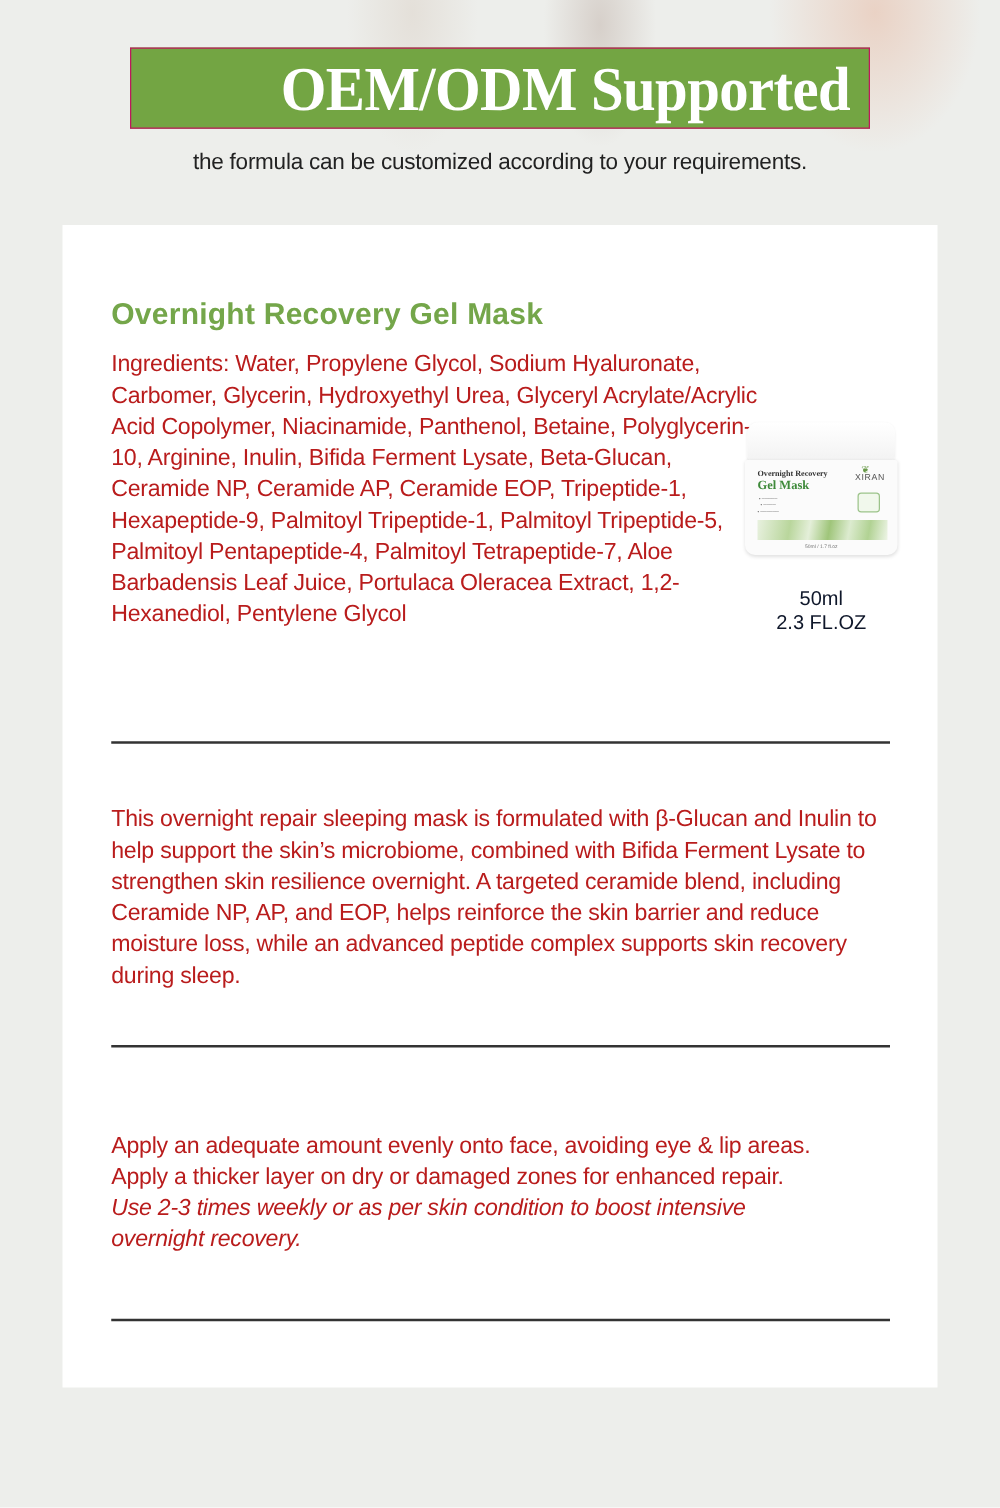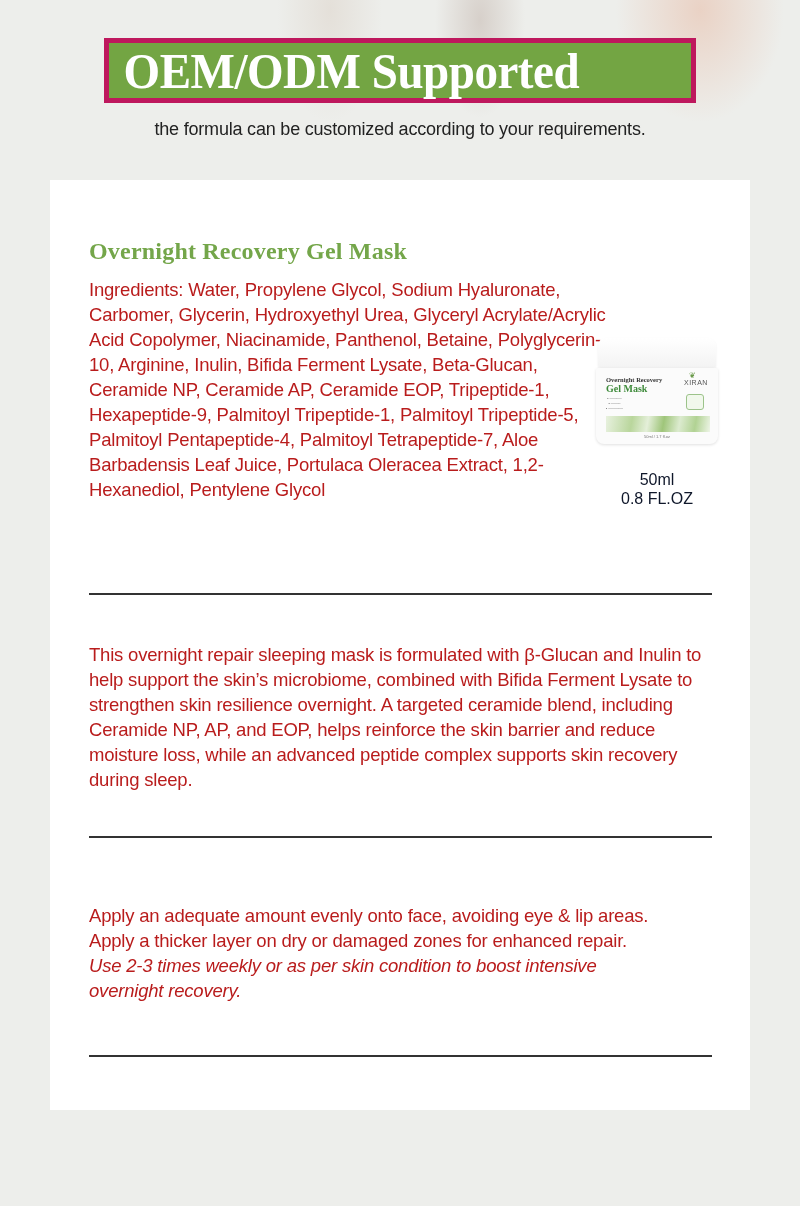--- a/index.html
+++ b/index.html
@@ -14,22 +14,22 @@
     position: absolute; left: 0; top: 0; width: 800px; height: 180px;
     background:
       radial-gradient(ellipse 120px 160px at 700px 10px, rgba(233,205,190,0.85), rgba(233,205,190,0) 70%),
       radial-gradient(ellipse 60px 130px at 480px 20px, rgba(205,195,188,0.7), rgba(205,195,188,0) 75%),
       radial-gradient(ellipse 70px 150px at 330px 10px, rgba(222,214,205,0.6), rgba(222,214,205,0) 75%),
       linear-gradient(#edeeeb, #edeeeb);
   }
   .oem-banner {
     position: absolute; left: 104px; top: 38px; width: 592px; height: 65px;
     background: #73a543;
-    border: 5px solid #be185d;
-    display: flex; align-items: center; justify-content: flex-start;
+    border: 1px solid #be185d;
+    display: flex; align-items: center; justify-content: flex-end;
   }
   .oem-title {
     font-family: "Liberation Serif", serif;
     font-weight: bold;
     font-size: 50px;
     color: #ffffff;
     letter-spacing: -0.5px;
     transform: scaleX(0.94);
   }
   .oem-subtitle {
@@ -38,21 +38,21 @@
     font-size: 18px;
     color: #222;
     letter-spacing: -0.2px;
   }
   .card {
     position: absolute; left: 50px; top: 180px; width: 700px; height: 930px;
     background: #ffffff;
   }
   .section { position: absolute; left: 39px; width: 623px; }
   .section-heading {
-    font-family: Liberation Serif, serif;
+    font-family: Liberation Sans, sans-serif;
     font-weight: bold;
     font-size: 24px;
     color: #74a64a;
     letter-spacing: 0.2px;
   }
   .body-text {
     font-size: 18.5px;
     line-height: 25px;
     color: #b91c1c;
     letter-spacing: -0.2px;
@@ -120,21 +120,21 @@
         <div class="jar-bullets">• ─────<br>• ────<br>• ──────</div>
         <span class="jar-leaf">❦</span>
         <span class="jar-brand">XIRAN</span>
         <div class="jar-hex"></div>
         <div class="jar-leaves"></div>
         <span class="jar-volume">50ml / 1.7 fl.oz</span>
       </div>
     </div>
     <div class="product-size">
       <div>50ml</div>
-      <div>0.8 FL.OZ</div>
+      <div>2.3 FL.OZ</div>
     </div>
   </div>
 
   <div class="divider" style="top:413px;"></div>
 
   <div class="section" style="top:451px;">
     <p class="body-text" style="margin-top:11px;">This overnight repair sleeping mask is formulated with β-Glucan and Inulin to help support the skin’s microbiome, combined with Bifida Ferment Lysate to strengthen skin resilience overnight. A targeted ceramide blend, including Ceramide NP, AP, and EOP, helps reinforce the skin barrier and reduce moisture loss, while an advanced peptide complex supports skin recovery during sleep.</p>
   </div>
 
   <div class="divider" style="top:656px;"></div>

